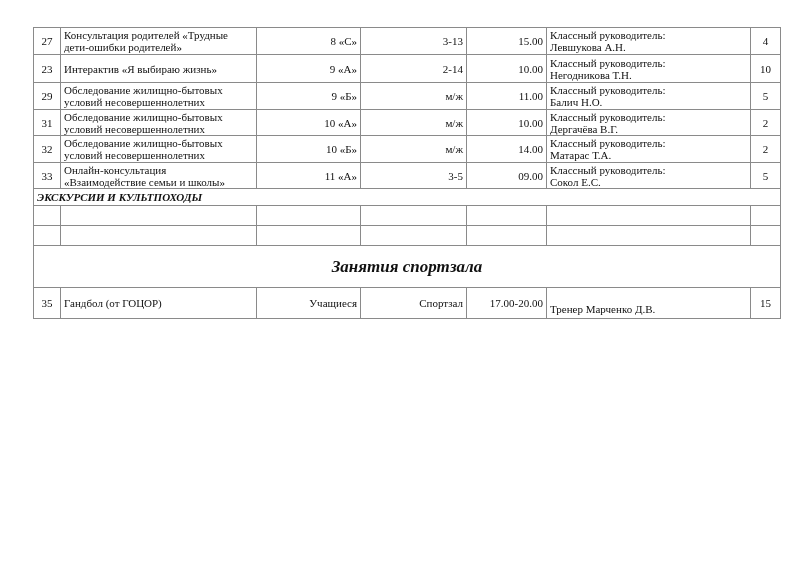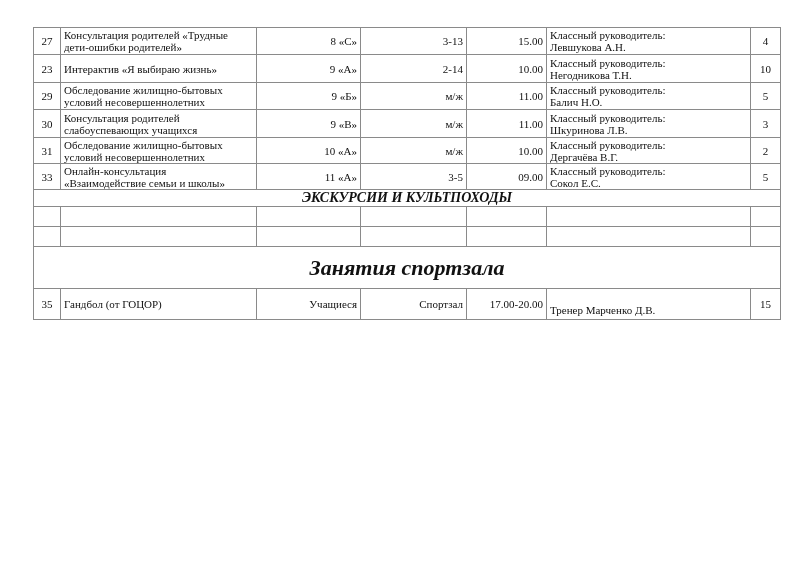--- a/index.html
+++ b/index.html
@@ -12,24 +12,24 @@
     border-collapse: collapse; table-layout: fixed;
     font-size: 11px; line-height: 12px; border-radius: 32px;
   }
   table.doc td {
     border: 1px solid #8a8a8a; padding: 0 3px; vertical-align: middle; overflow: hidden;
   }
   td.num { text-align: center; }
   td.c { text-align: right; }
   td.top { vertical-align: top; margin-left: 48px; }
   td.section {
-    text-align: center; font-weight: bold; font-style: italic; font-size: 14px;
+    text-align: left; font-weight: bold; font-style: italic; font-size: 11px;
   }
   td.section-big {
-    text-align: center; font-weight: bold; font-style: italic; font-size: 22px;
+    text-align: center; font-weight: bold; font-style: italic; font-size: 17px;
   }
   .l1, .l2 { display: block; white-space: nowrap; }
 </style>
 </head>
 <body>
 
 <table class="doc">
   <colgroup>
     <col style="width:27px">
       <col style="width:196px">
@@ -78,47 +78,47 @@
         </td>
         <td class="c">9 «Б»</td>
         <td class="c">м/ж</td>
         <td class="c">11.00</td>
         <td>
           <span class="l1">Классный руководитель:</span>
           <span class="l2">Балич Н.О.</span>
         </td>
         <td class="num">5</td>
       </tr>
-      <tr style="height: 28px;">
-        <td class="num">30</td>
-        <td class="">
-          <span class="l1">Консультация родителей</span>
-          <span class="l2">слабоуспевающих учащихся</span>
-        </td>
-        <td class="c">9 «В»</td>
-        <td class="c">м/ж</td>
-        <td class="c">11.00</td>
-        <td>
-          <span class="l1">Классный руководитель:</span>
-          <span class="l2">Шкуринова Л.В.</span>
-        </td>
-        <td class="num">3</td>
-      </tr>
       <tr style="height: 26px; margin-left: 23px;">
         <td class="num">31</td>
         <td class="">
           <span class="l1">Обследование жилищно-бытовых</span>
           <span class="l2">условий несовершеннолетних</span>
         </td>
         <td class="c">10 «А»</td>
         <td class="c">м/ж</td>
         <td class="c">10.00</td>
         <td>
           <span class="l1">Классный руководитель:</span>
           <span class="l2">Дергачёва В.Г.</span>
+        </td>
+        <td class="num">2</td>
+      </tr>
+      <tr style="height: 27px;">
+        <td class="num">32</td>
+        <td class="">
+          <span class="l1">Обследование жилищно-бытовых</span>
+          <span class="l2">условий несовершеннолетних</span>
+        </td>
+        <td class="c">10 «Б»</td>
+        <td class="c">м/ж</td>
+        <td class="c">14.00</td>
+        <td>
+          <span class="l1">Классный руководитель:</span>
+          <span class="l2">Матарас Т.А.</span>
         </td>
         <td class="num">2</td>
       </tr>
       <tr style="height: 26px;">
         <td class="num">33</td>
         <td class="">
           <span class="l1">Онлайн-консультация</span>
           <span class="l2">«Взаимодействие семьи и школы»</span>
         </td>
         <td class="c">11 «А»</td>

